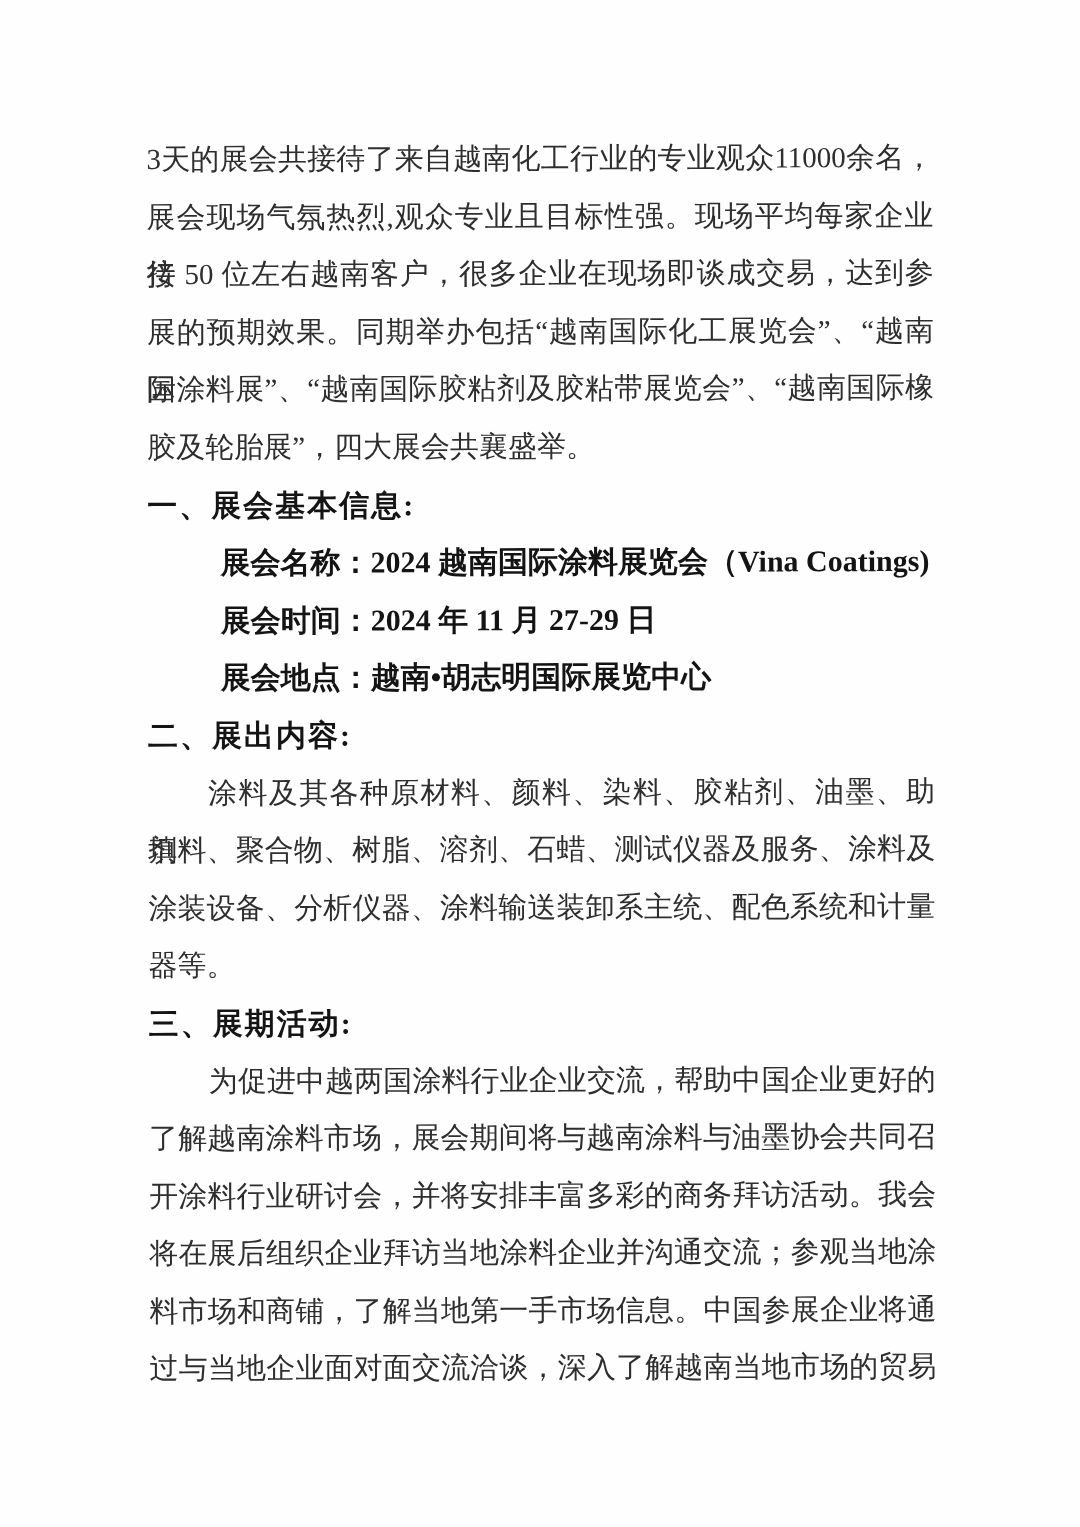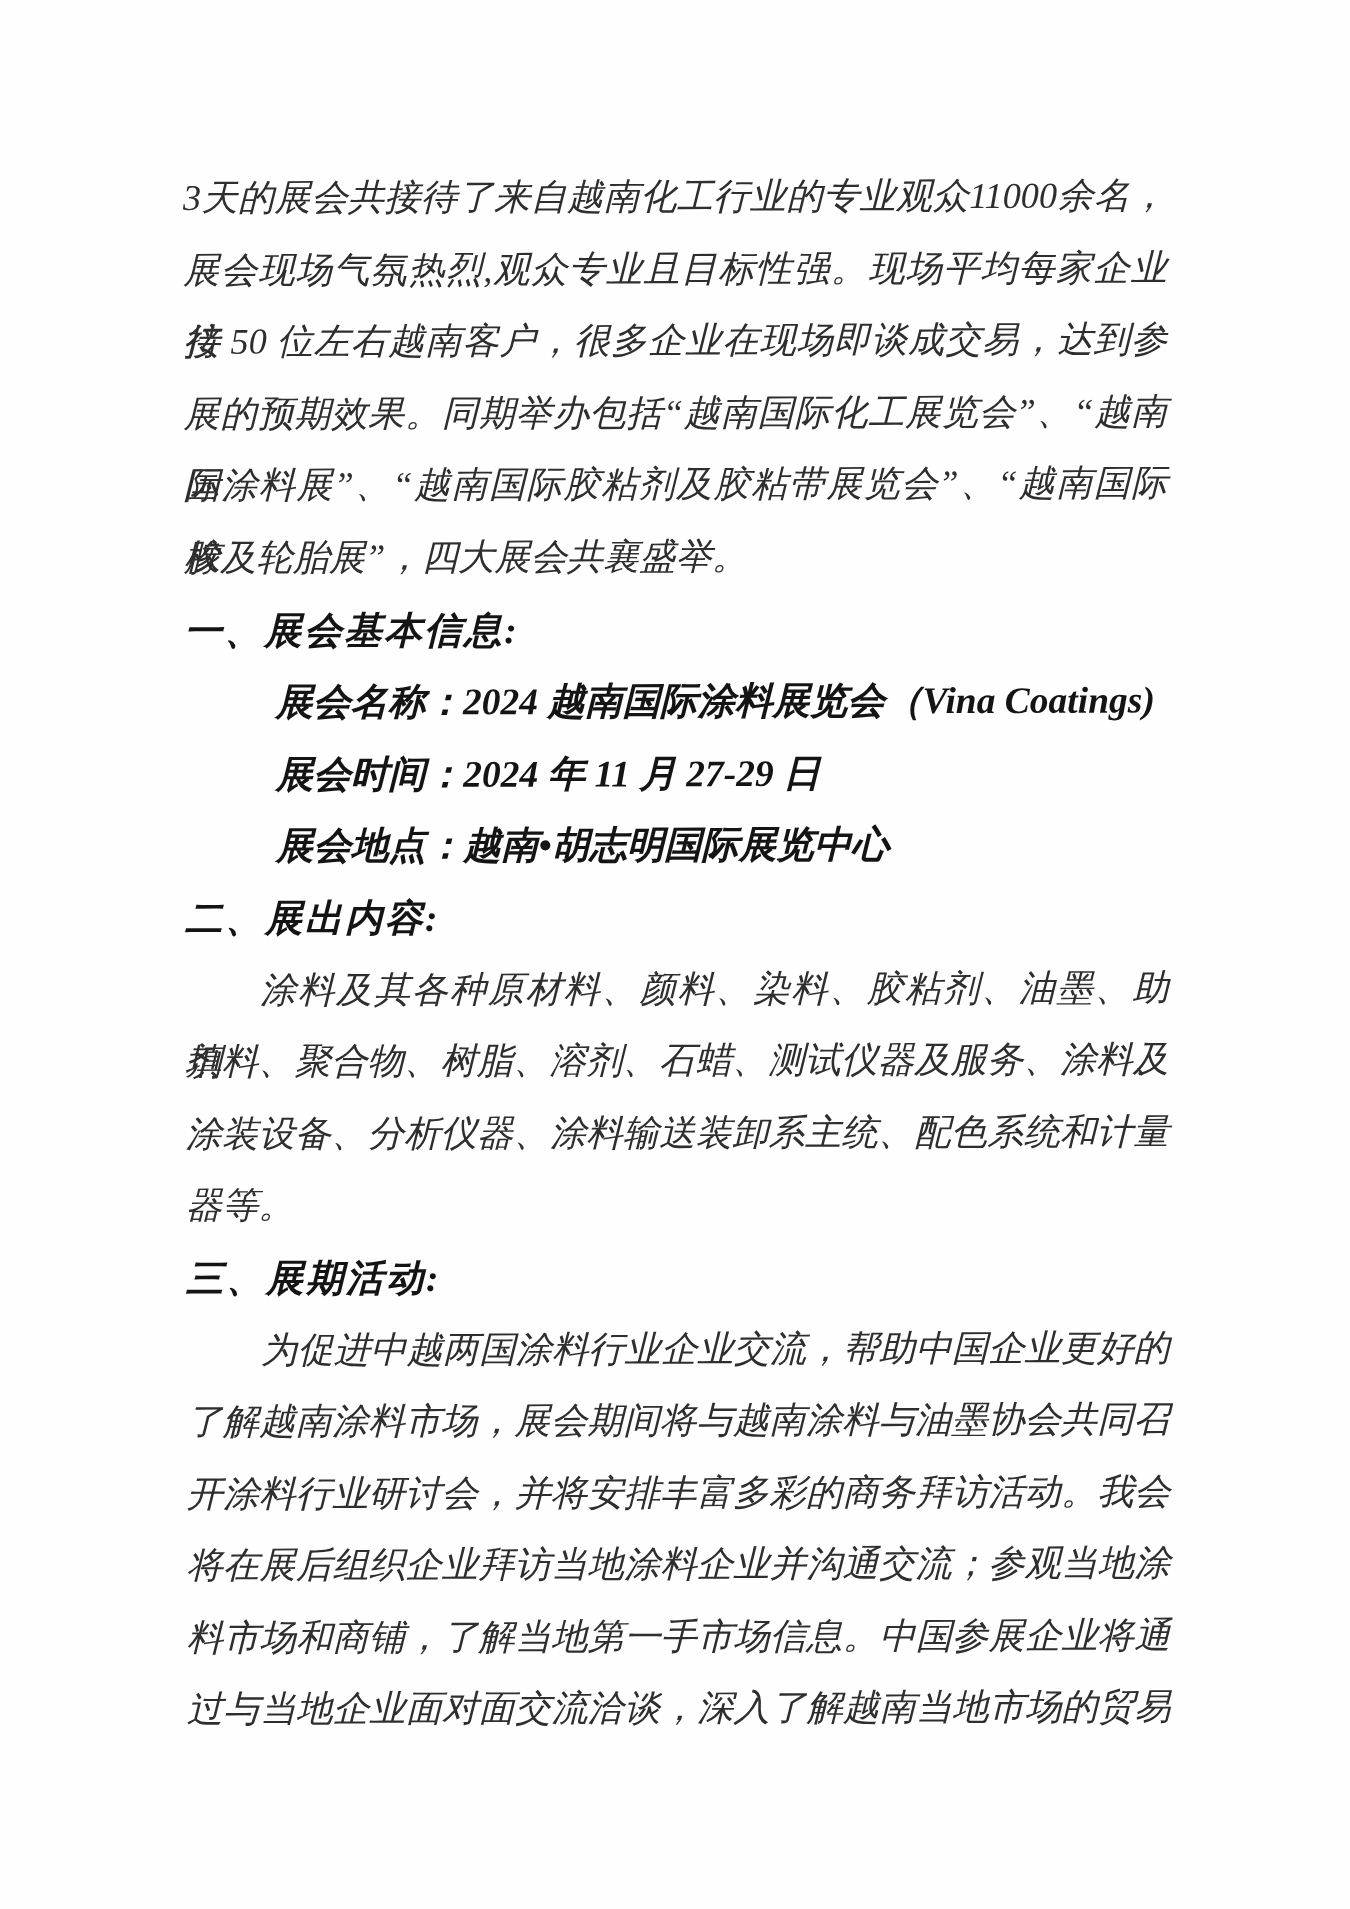--- a/index.html
+++ b/index.html
@@ -7,21 +7,20 @@
     padding: 0;
     background: #ffffff;
   }
   .page {
     position: relative;
     width: 1080px;
     height: 1527px;
     background: #fefefe;
     overflow: hidden;
     font-family: "Liberation Serif", "DejaVu Serif", serif;
-    font-style: italic;
   }
   .content {
     position: absolute;
     left: 148px;
     top: 130px;
     width: 787px;
     transform: rotate(-0.15deg);
   }
   .line {
     height: 57.6px;

